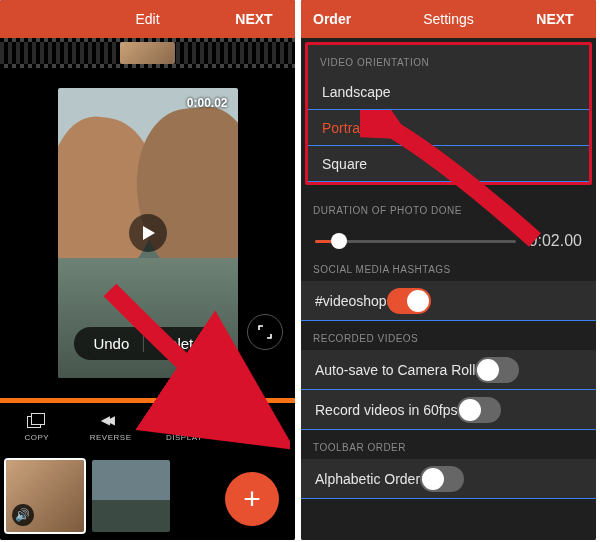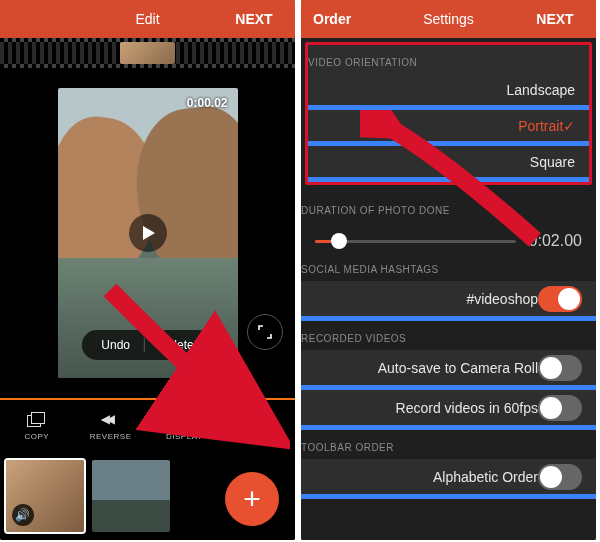--- a/index.html
+++ b/index.html
@@ -19,24 +19,24 @@
   .stage{position:relative;height:330px;display:flex;align-items:center;justify-content:center}
   .vidframe{width:180px;height:290px;background:linear-gradient(180deg,#b7c6c8 0%,#b7c6c8 40%,#5e7168 40%,#5e7168 100%);position:relative;border-radius:2px;overflow:hidden}
   
   .rockL{position:absolute;left:-10px;top:30px;width:110px;height:160px;background:#b3835d;border-radius:40% 60% 50% 30%;transform:rotate(8deg)}
   .rockR{position:absolute;right:-20px;top:20px;width:120px;height:180px;background:#9a7452;border-radius:50% 40% 30% 60%;transform:rotate(-6deg)}
   .water{position:absolute;bottom:0;left:0;right:0;height:120px;background:linear-gradient(#6d8275,#47564d)}
   .tstamp{position:absolute;top:8px;right:10px;color:#fff;font-size:12px;font-weight:700;text-shadow:0 0 3px #000}
   .playbtn{position:absolute;top:50%;left:50%;width:38px;height:38px;margin:-19px 0 0 -19px;border-radius:50%;background:rgba(0,0,0,.55);display:flex;align-items:center;justify-content:center}
   .playbtn:before{content:"";border-left:12px solid #fff;border-top:7px solid transparent;border-bottom:7px solid transparent;margin-left:3px}
   .pill{position:absolute;bottom:18px;left:50%;transform:translateX(-50%);display:flex;background:rgba(0,0,0,.7);border-radius:22px;padding:8px 6px}
-  .pill span{color:#fff;font-size:12px;padding:0 14px}
+  .pill span{color:#fff;font-size:15px;padding:0 14px}
   .pill .div{width:1px;background:#555}
   .fsbtn{position:absolute;right:12px;bottom:48px;width:36px;height:36px;border:1px solid #555;border-radius:50%;display:flex;align-items:center;justify-content:center;color:#fff;font-size:13px}
-  .toolbar{display:flex;height:54px;border-top:2px solid #f97316}
+  .toolbar{display:flex;height:54px;border-top:5px solid #f97316}
   .tool{flex:1;display:flex;flex-direction:column;align-items:center;justify-content:center;color:#bdbdbd;font-size:8px;letter-spacing:.5px;gap:4px}
   .tool .ic{width:20px;height:16px;position:relative;color:#ddd}
   .thumbs{height:88px;background:#000;display:flex;align-items:center;padding:0 6px;gap:8px;position:relative}
   .thumb{width:78px;height:72px;border-radius:2px;position:relative}
   .thumb.sel{outline:2px solid #fff}
   .thumb1{background:linear-gradient(135deg,#caa27c,#7c5a3d)}
   .thumb2{background:linear-gradient(180deg,#6b7f86 0%,#6b7f86 55%,#3c4a44 55%)}
   .thumb .mute{position:absolute;left:6px;bottom:6px;width:22px;height:22px;border-radius:50%;background:rgba(0,0,0,.75);color:#fff;display:flex;align-items:center;justify-content:center;font-size:12px}
   .fab{position:absolute;right:16px;bottom:14px;width:54px;height:54px;border-radius:50%;background:#e8512f;color:#fff;display:flex;align-items:center;justify-content:center;font-size:30px;font-weight:300}
   
@@ -44,22 +44,22 @@
   .ic-copy:after{content:"";position:absolute;width:12px;height:10px;border:1.5px solid #ddd;left:4px;top:0;background:#000}
   .ic-rev:before{content:"◀◀";font-size:12px;letter-spacing:-4px;position:absolute;left:0;top:0}
   .ic-disp{position:relative}
   .ic-disp:before,.ic-disp:after{content:"";position:absolute;width:16px;height:2px;background:#ddd;left:2px}
   .ic-disp:before{top:4px}.ic-disp:after{top:10px}
   .ic-disp i{position:absolute;width:4px;height:4px;background:#ddd;border-radius:1px;top:3px;left:0}
   .ic-disp b{position:absolute;width:4px;height:4px;background:#ddd;border-radius:1px;top:9px;right:0}
   .ic-gear:before{content:"\2699";font-size:17px;position:absolute;left:1px;top:-3px}
   
   .settings{background:#1f1f1f;height:502px;overflow:hidden;color:#ddd;font-size:14px}
-  .sect-h{font-size:10px;letter-spacing:.5px;color:#8a8a8a;padding:12px 0 6px}
-  .row{height:36px;display:flex;align-items:center;justify-content:flex-end;padding:0 14px;background:#2e2e2e;border-bottom:5px solid #3b82f6}
+  .sect-h{font-size:10px;letter-spacing:.5px;color:#8a8a8a;padding:12px 12px 6px}
+  .row{height:36px;display:flex;align-items:center;justify-content:flex-start;padding:0 14px;background:#2e2e2e;border-bottom:1px solid #3b82f6}
   .row.tall{height:40px}
   .row .lbl{color:#e6e6e6}
   .row.sel .lbl{color:#e8512f}
   .chk{color:#e8512f;font-size:14px}
   .group{border:3px solid #d7122a;border-radius:2px;margin:4px 4px 8px}
   .sliderrow{padding:10px 14px 2px;background:#1f1f1f;display:flex;align-items:center;gap:10px}
   .track{flex:1;height:3px;background:#555;position:relative;border-radius:2px}
   .track:before{content:"";position:absolute;left:0;width:12%;height:100%;background:#e8512f;border-radius:2px}
   .knob{position:absolute;left:12%;top:50%;width:16px;height:16px;border-radius:50%;background:#fff;transform:translate(-50%,-50%)}
   .slv{color:#cfcfcf;font-size:16px;min-width:56px;text-align:right}

